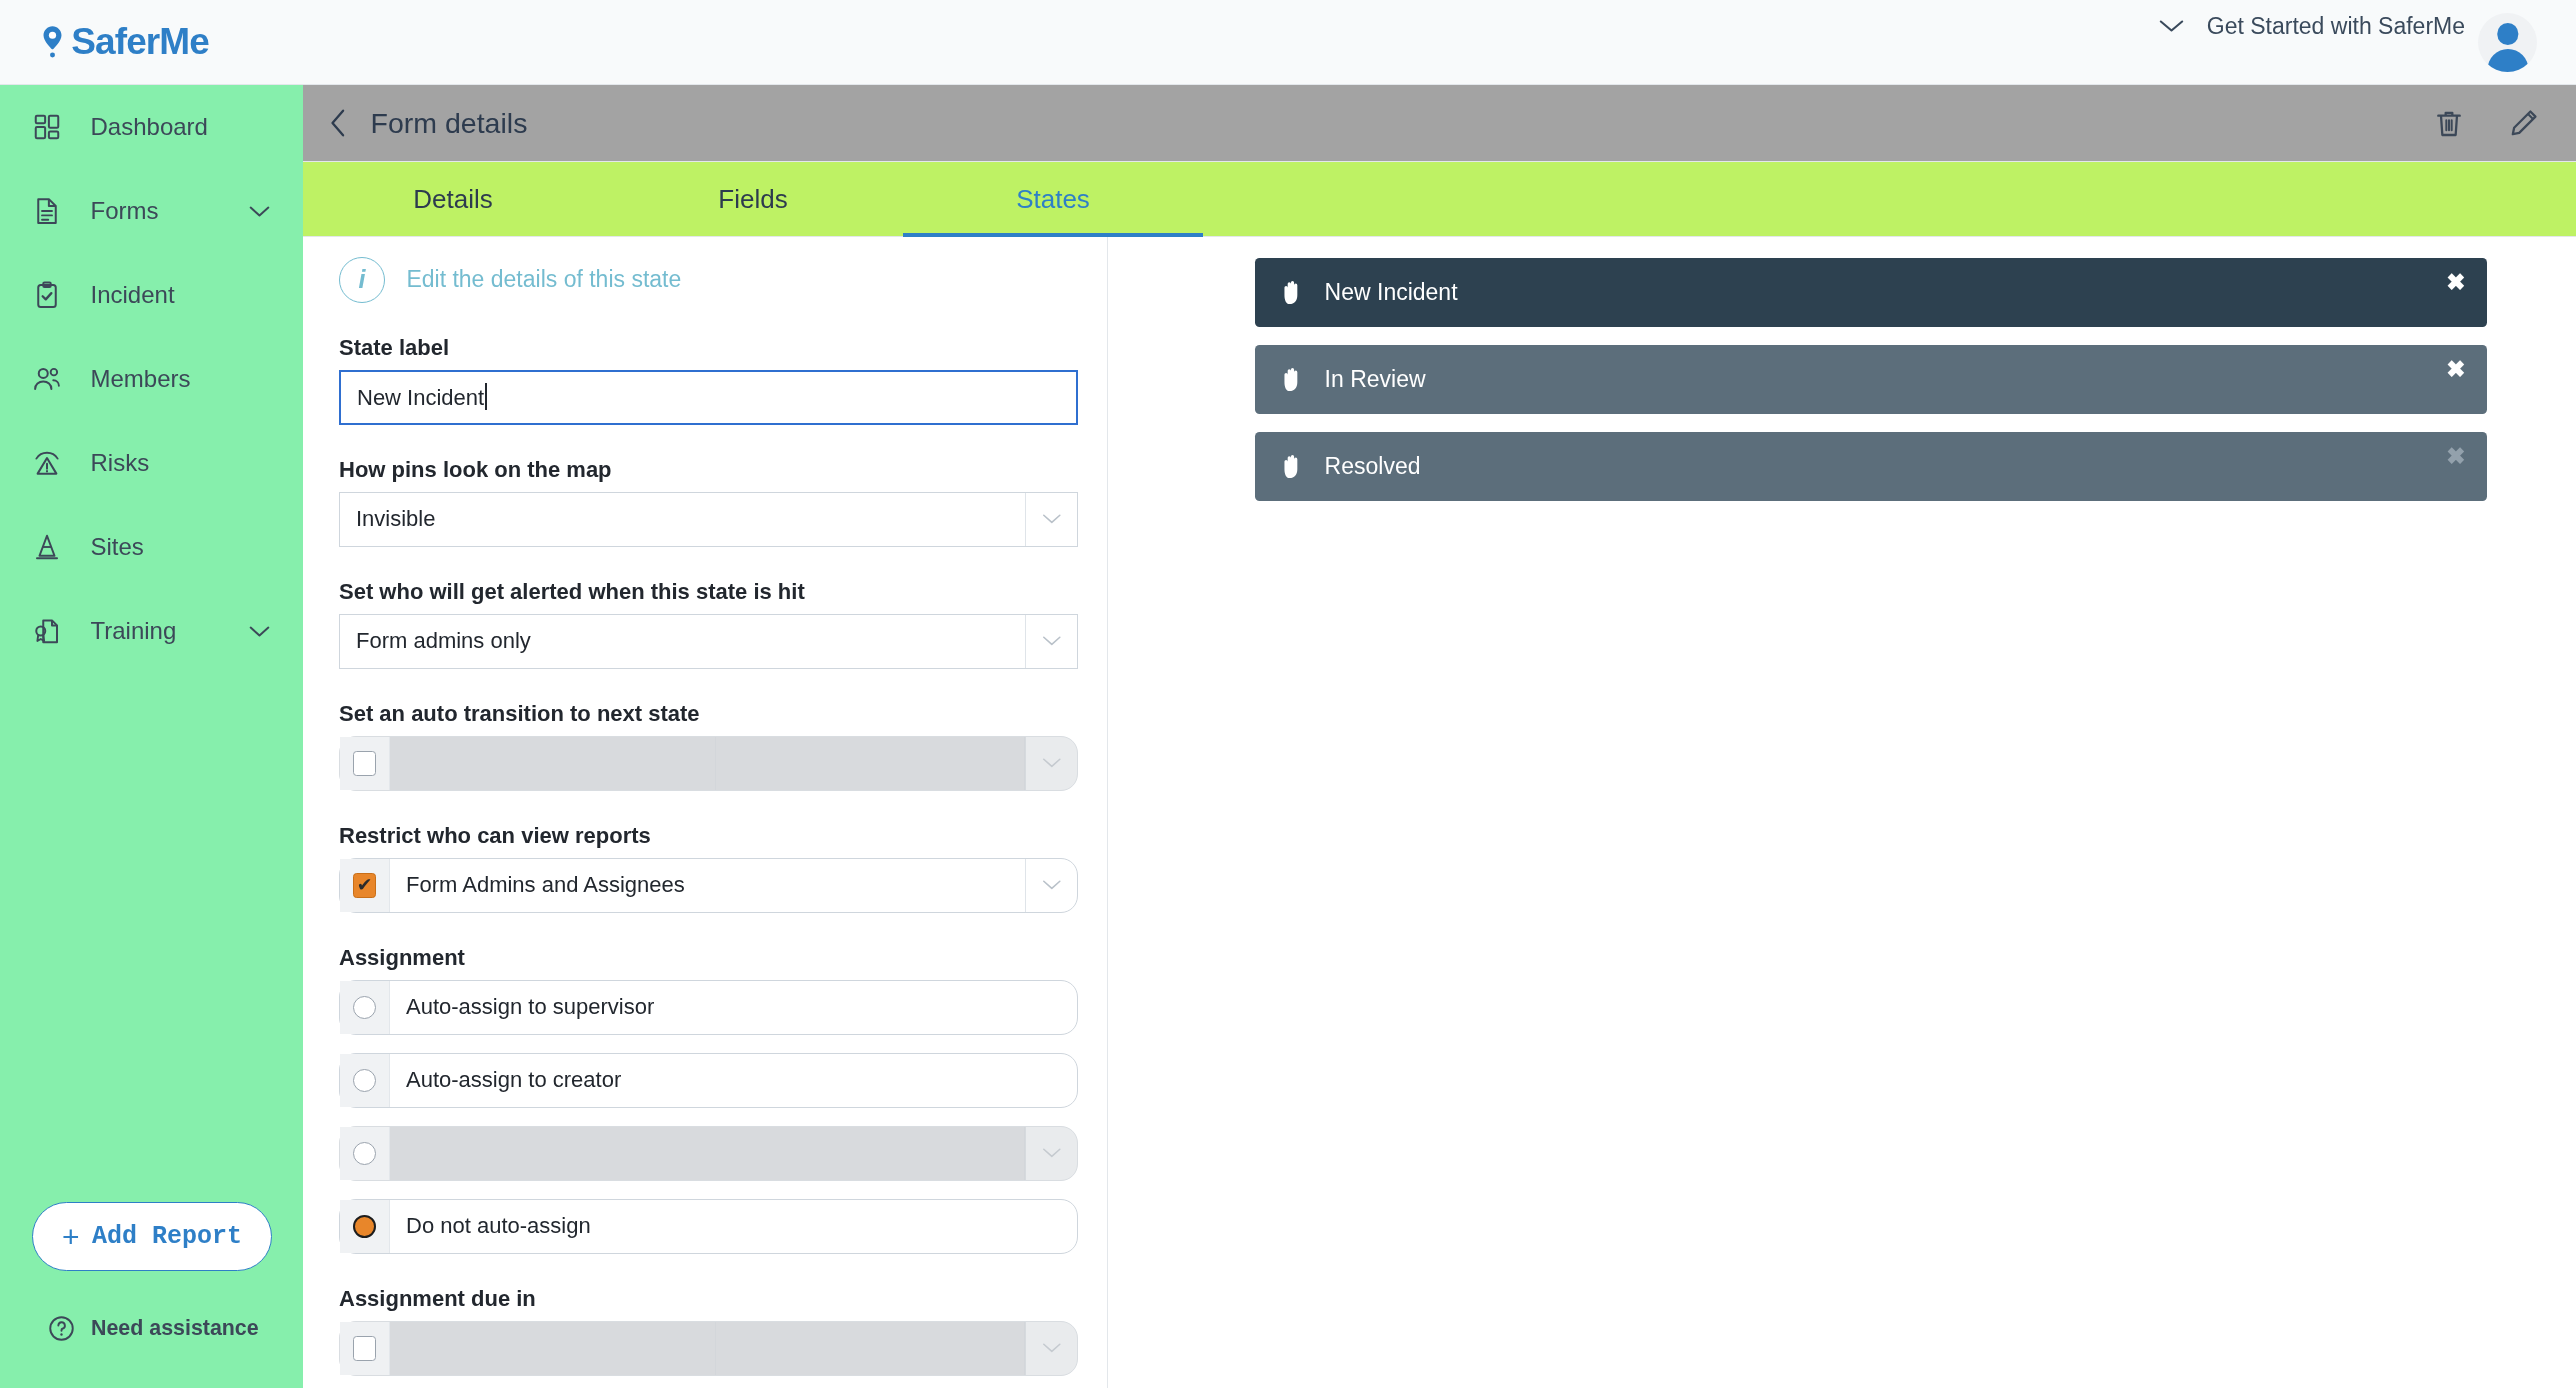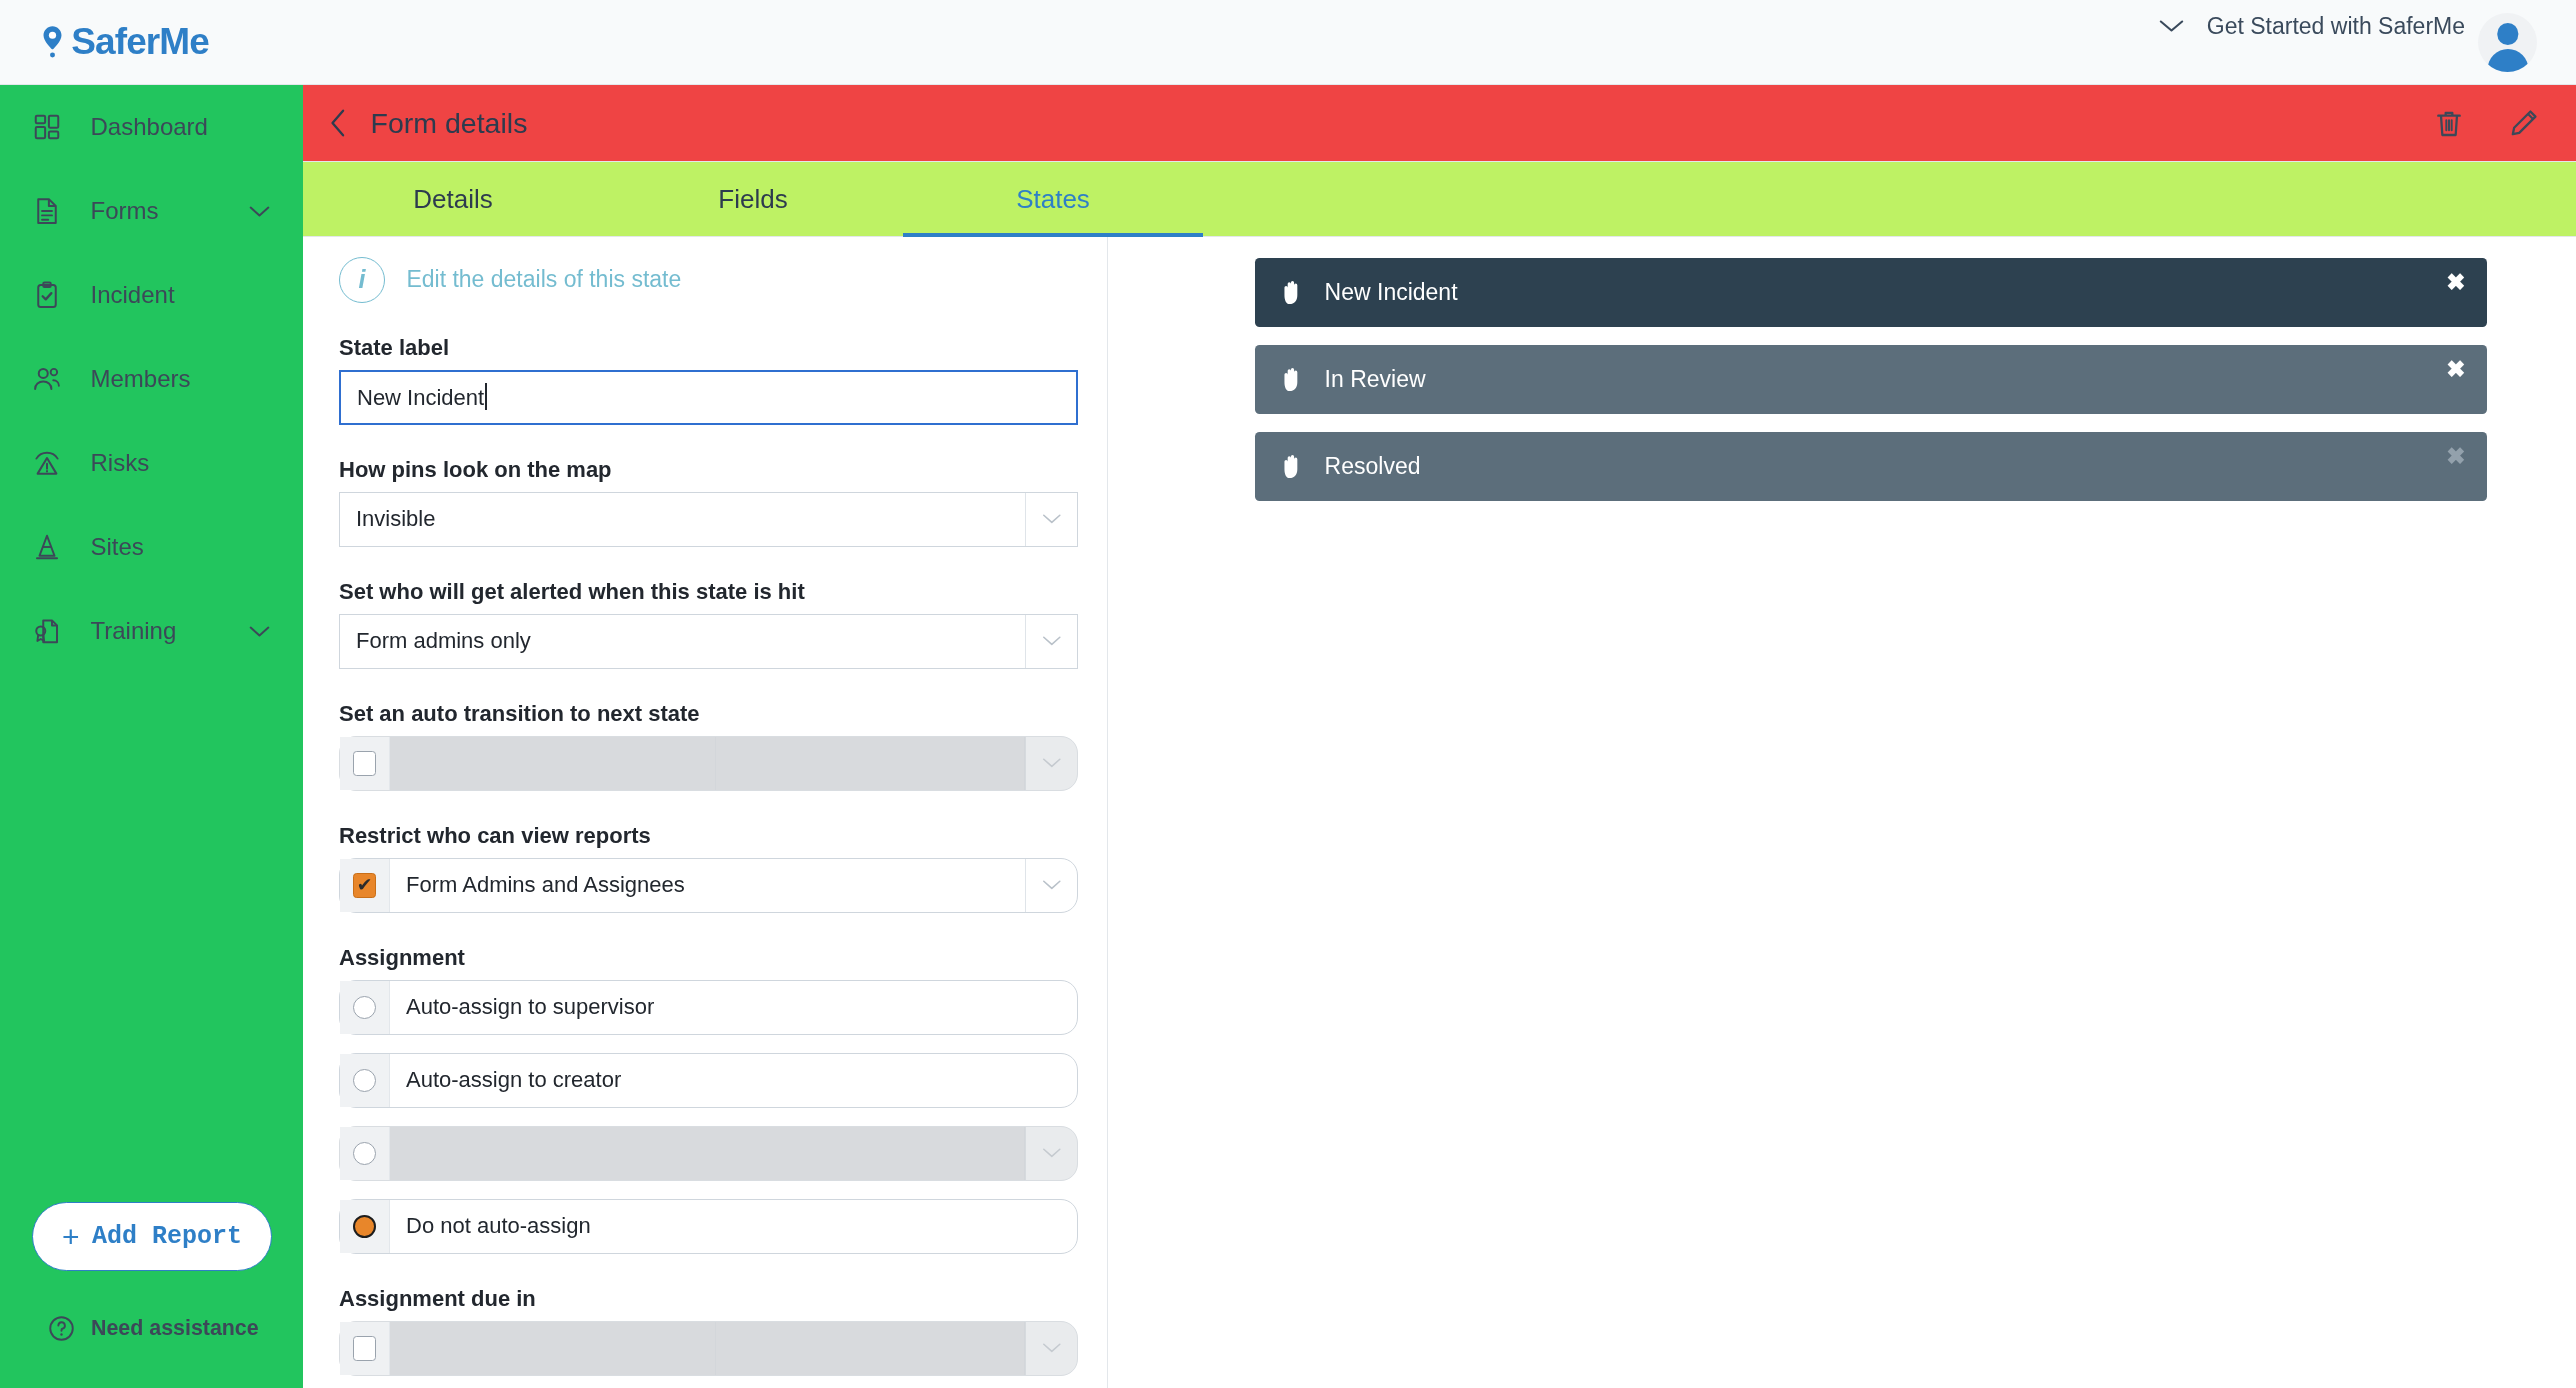--- a/index.html
+++ b/index.html
@@ -51,21 +51,21 @@
     transform: translateX(-50%);
     width: 41px; height: 30px;
     border-radius: 20.5px 20.5px 0 0;
     background: #2e7fc7;
   }
 
   
   .sidebar {
     position: absolute; top: 85px; left: 0;
     width: 303px; height: 1303px;
-    background: #22c55e;
+    background: #86efac;
   }
   .nav-item {
     display: flex; align-items: center;
     height: 84px; padding-left: 32px;
     cursor: pointer;
   }
   .nav-icon {
     width: 30px; height: 30px; flex: 0 0 30px;
     display: block; color: #3c4858;
   }
@@ -91,21 +91,21 @@
     position: absolute; left: 48px; bottom: 46px;
     display: flex; align-items: center; gap: 16px; cursor: pointer;
   }
   .assist-icon { width: 27px; height: 27px; display: block; }
   .assist-label { font-size: 21.4px; font-weight: bold; color: #3c4858; }
 
   
   .page-header {
     position: absolute; top: 85px; left: 303px;
     width: 2273px; height: 77px;
-    background: #ef4444;
+    background: #a3a3a3;
     border-bottom: 0.9px solid #e3e7eb;
     display: flex; align-items: center;
   }
   .back-chev { width: 19.6px; height: 30px; margin-left: 25px; display: block; cursor: pointer; }
   .page-title { margin-left: 23px; font-size: 28.5px; color: #2d3b4e; }
   .header-actions { margin-left: auto; margin-right: 36px; display: flex; gap: 43px; }
   .hdr-icon { width: 32px; height: 32px; display: block; cursor: pointer; color: #3c4858; }
 
   
   .tabs {

